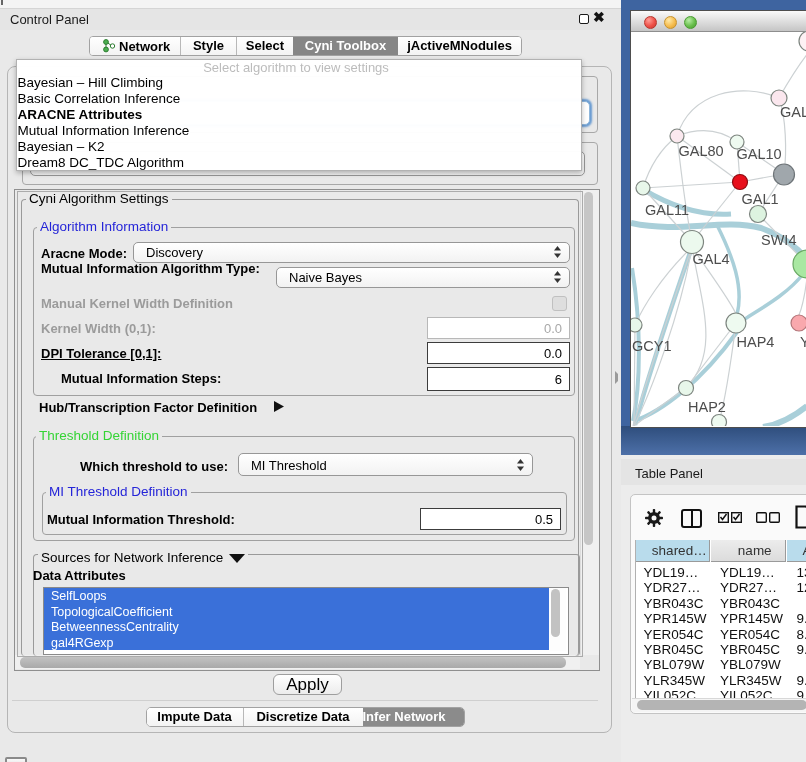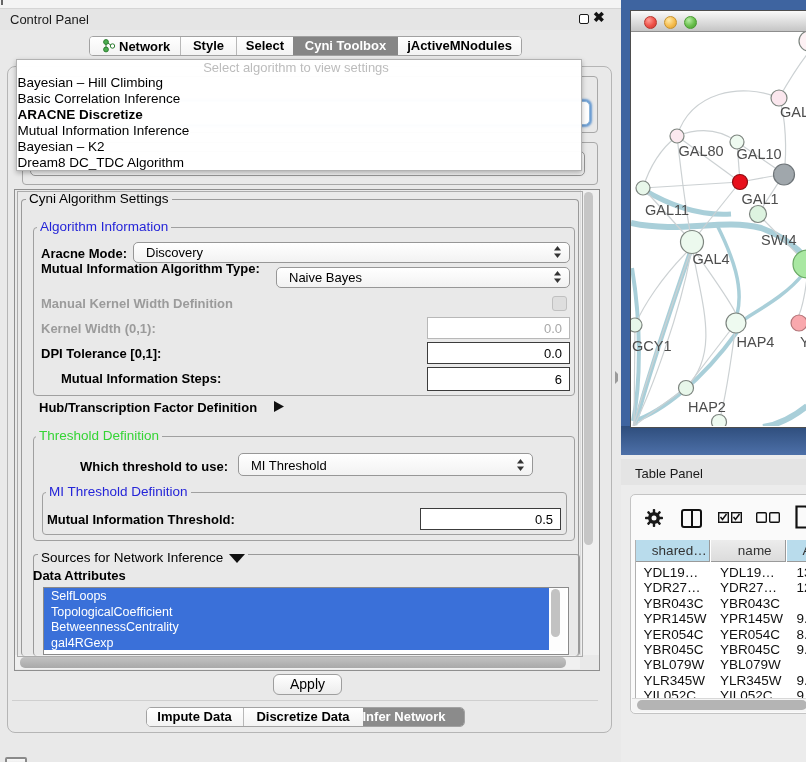--- a/index.html
+++ b/index.html
@@ -66,21 +66,21 @@
   </div>
 
 <div class="glbl" style="left:41px;top:296px;">Manual Kernel Width Definition</div>
 <div class="abs" style="left:551.5px;top:296px;width:13px;height:13px;background:#dedede;border:1px solid #c0c0c0;border-radius:3px;"></div>
 
 <div class="glbl" style="left:41px;top:321px;">Kernel Width (0,1):</div>
 <div class="field" style="left:427px;top:317px;width:141px;height:20px;border:1px solid #b8b8b8;color:#a8a8a8;">
     <span>0.0</span>
   </div>
 
-<div class="lbl" style="left:41px;top:346px;">DPI Tolerance [0,1]:</div>
+<div class="lbl" style="left:41px;top:346px;text-decoration:underline;">DPI Tolerance [0,1]:</div>
 <div class="field" style="left:427px;top:342px;width:141px;height:20px;border:1.5px solid #3c3c3c;color:#000;">
     <span>0.0</span>
   </div>
 
 <div class="lbl" style="left:41px;top:371px;padding-left:20px;">Mutual Information Steps:</div>
 <div class="field" style="left:427px;top:367px;width:141px;height:22px;border:1.5px solid #3c3c3c;color:#000;">
     <span>6</span>
   </div>
 
 <div class="lbl" style="left:39px;top:400px;">Hub/Transcription Factor Definition</div>
@@ -112,21 +112,21 @@
 <div class="gt" style="left:38px;top:551px;color:#000;font-weight:normal;">Sources for Network Inference <span style="display:inline-block;vertical-align:middle;width:0;height:0;border-left:8px solid transparent;border-right:8px solid transparent;border-top:9px solid #111;margin-left:2px;"></span></div>
 <div class="lbl" style="left:33px;top:568px;">Data Attributes</div>
 
 <div class="abs" style="left:42.5px;top:586.5px;width:524px;height:66px;border:1px solid #8a8a8a;background:#fff;"></div>
 <div class="abs" style="left:43.5px;top:587.5px;width:505px;height:62px;background:#3a70d9;"></div>
 <div class="abs" style="left:51px;top:589px;font-size:12.5px;color:#fff;line-height:15.6px;">SelfLoops<br>TopologicalCoefficient<br>BetweennessCentrality<br>gal4RGexp</div>
 <div class="abs" style="left:549.5px;top:588px;width:16px;height:63px;background:#fdfdfd;"></div>
 <div class="abs" style="left:551px;top:589px;width:9px;height:48px;background:#c2c2c2;border-radius:5px;"></div>
 
 <div class="abs" style="left:12px;top:700px;width:586px;height:1px;background:#cfcfcf;"></div>
-<div class="abs" style="left:273px;top:673.5px;width:67px;height:19px;background:linear-gradient(#ffffff,#ececec);border:1px solid #9e9e9e;border-radius:6px;font-size:14px;color:#000;text-align:center;line-height:19px;">Apply</div>
+<div class="abs" style="left:273px;top:673.5px;width:67px;height:19px;background:linear-gradient(#ffffff,#ececec);border:1px solid #9e9e9e;border-radius:6px;font-size:17px;color:#000;text-align:center;line-height:19px;">Apply</div>
 
 <div class="abs" style="left:145.5px;top:707px;width:317px;height:18px;background:#fff;border:1px solid #a2a2a2;border-radius:5px;overflow:hidden;font-size:13px;font-weight:bold;">
   <div class="abs" style="left:0;top:0;width:96px;height:18px;text-align:center;line-height:18px;border-right:1px solid #b8b8b8;background:linear-gradient(#ffffff,#f3f3f3);">Impute Data</div>
   <div class="abs" style="left:97px;top:0;width:119px;height:18px;text-align:center;line-height:18px;background:linear-gradient(#ffffff,#f3f3f3);">Discretize Data</div>
   <div class="abs" style="left:216px;top:0;width:101px;height:18px;text-align:left;line-height:18px;background:#8b8b8b;color:#fff;">Infer Network</div>
 </div>
 
 <div class="abs" style="left:89px;top:36px;width:431px;height:17.5px;background:#fff;border:1px solid #a2a2a2;border-radius:4px;overflow:hidden;font-size:13px;font-weight:bold;">
   <div class="abs" style="left:0;top:0;width:90px;height:17.5px;border-right:1px solid #b8b8b8;background:linear-gradient(#ffffff,#f3f3f3);">
     <svg class="abs" style="left:12px;top:1.5px;" width="14" height="14" viewBox="0 0 14 14">
@@ -138,21 +138,21 @@
     <span class="abs" style="left:29px;top:1.5px;">Network</span>
   </div>
   <div class="abs" style="left:91px;top:0;width:55px;height:17.5px;text-align:center;line-height:17.5px;border-right:1px solid #b8b8b8;background:linear-gradient(#ffffff,#f3f3f3);">Style</div>
   <div class="abs" style="left:147px;top:0;width:56px;height:17.5px;text-align:center;line-height:17.5px;background:linear-gradient(#ffffff,#f3f3f3);">Select</div>
   <div class="abs" style="left:203px;top:0;width:105px;height:17.5px;text-align:center;line-height:17.5px;background:#868686;color:#ffffff;">Cyni Toolbox</div>
   <div class="abs" style="left:308px;top:0;width:123px;height:17.5px;text-align:center;line-height:17.5px;background:linear-gradient(#ffffff,#f3f3f3);">jActiveMNodules</div>
 </div>
 
 <div class="abs" style="left:16px;top:58.5px;width:564px;height:110px;background:rgba(255,255,255,0.98);border:1px solid #b2b2b2;box-shadow:0 2px 5px rgba(0,0,0,0.28);"></div>
 <div class="abs" style="left:16px;top:60px;width:560px;text-align:center;font-size:13px;color:#bcbcbc;">Select algorithm to view settings</div>
-<div class="abs" style="left:17.5px;top:74.5px;font-size:13.5px;color:#000;line-height:16px;white-space:nowrap;">Bayesian – Hill Climbing<br>Basic Correlation Inference<br><b>ARACNE Discretize</b><br>Mutual Information Inference<br>Bayesian – K2<br>Dream8 DC_TDC Algorithm</div>
+<div class="abs" style="left:17.5px;top:74.5px;font-size:13.5px;color:#000;line-height:16px;white-space:nowrap;">Bayesian – Hill Climbing<br>Basic Correlation Inference<br><b>ARACNE Attributes</b><br>Mutual Information Inference<br>Bayesian – K2<br>Dream8 DC_TDC Algorithm</div>
 
 <div class="abs" style="left:615px;top:371px;width:4px;height:7px;border-left:3px solid #9a9a9a;border-top:3px solid transparent;border-bottom:3px solid transparent;"></div>
 
 <div class="abs" style="left:5px;top:756.5px;width:18px;height:8px;border:2px solid #8a8a8a;border-radius:2px;background:linear-gradient(#fafafa,#ddd);"></div>
 
 <div class="abs" style="left:621px;top:0;width:185px;height:455px;background:#3e64a0;"></div>
 <div class="abs" style="left:621px;top:426px;width:185px;height:29px;background:linear-gradient(#2e4d7c,#4d70a8);"></div>
 
 <div class="abs" style="left:630px;top:10px;width:176px;height:416px;border-left:1px solid #4e4e4e;border-top:1px solid #4e4e4e;border-bottom:1px solid #4e4e4e;background:#fff;">
   <div class="abs" style="left:0;top:0;width:176px;height:20px;background:linear-gradient(#fafafa,#c5c5c5);border-bottom:1px solid #8e8e8e;">

